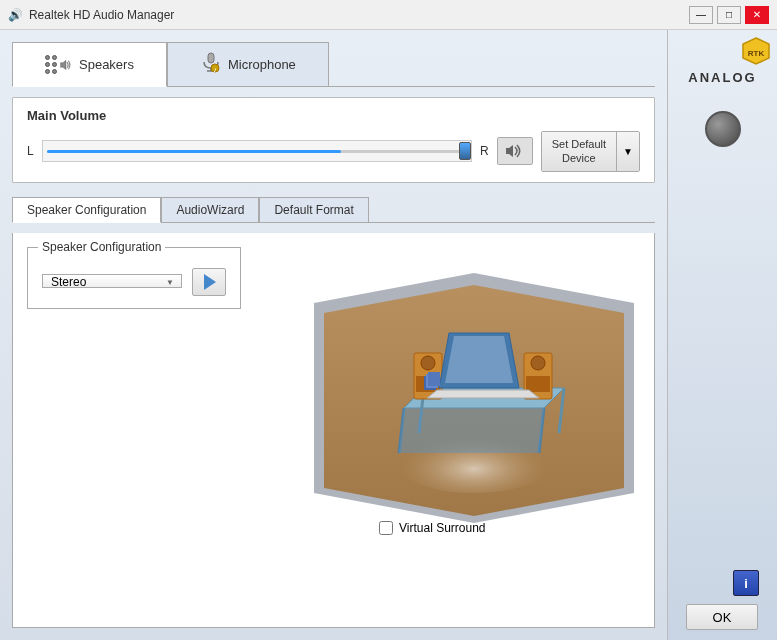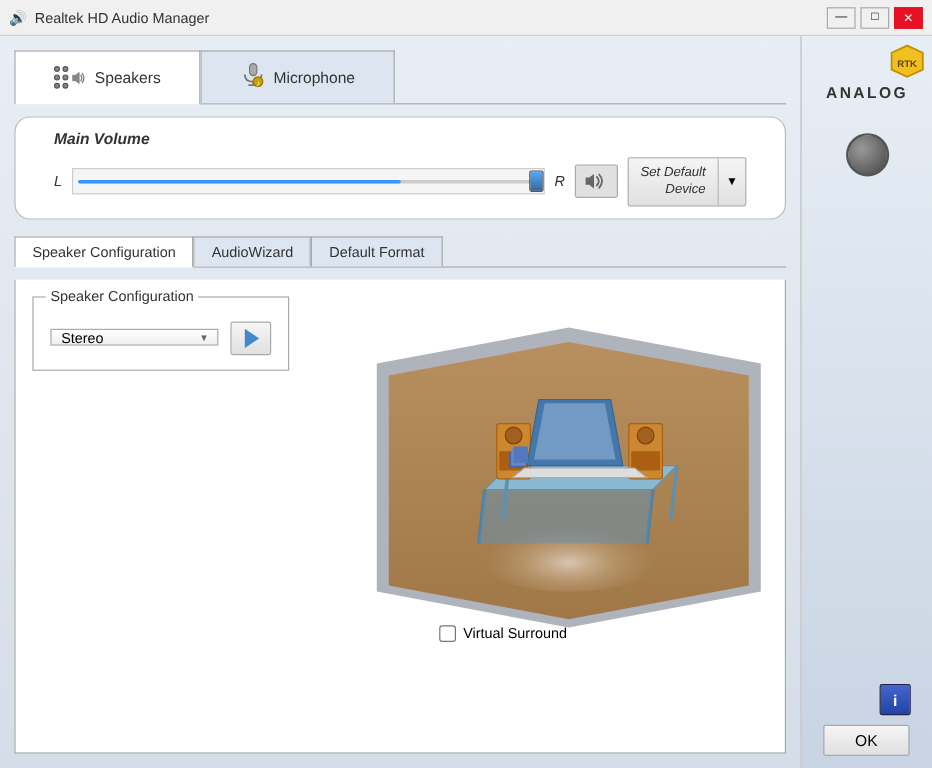--- a/index.html
+++ b/index.html
@@ -111,23 +111,22 @@
       border: 1px solid #555;
     }
     .mic-icon {
       font-size: 18px;
     }
 
     
     .volume-section {
       background: white;
       border: 1px solid #bbb;
-      border-radius: 13px;
-      padding: 10px 32px;
-      font-style: italic;
+      border-radius: 1px;
+      padding: 10px 14px;
     }
     .volume-label {
       font-weight: bold;
       font-size: 13px;
       margin-bottom: 8px;
       color: #333;
     }
     .volume-row {
       display: flex;
       align-items: center;
@@ -187,21 +186,21 @@
       display: flex;
       border: 1px solid #aaa;
       border-radius: 2px;
       overflow: hidden;
     }
     .set-default-main {
       padding: 5px 10px;
       background: linear-gradient(to bottom, #f5f5f5, #e0e0e0);
       color: #333;
       font-size: 11px;
-      text-align: right;
+      text-align: center;
       cursor: pointer;
       border-right: 1px solid #aaa;
       line-height: 1.3;
     }
     .set-default-arrow {
       padding: 0 6px;
       background: linear-gradient(to bottom, #f5f5f5, #e0e0e0);
       display: flex;
       align-items: center;
       cursor: pointer;
@@ -551,21 +550,21 @@
           <polygon points="160,103 210,103 219,150 151,150" fill="#88aacc" opacity="0.7"></polygon>
 
           <polygon points="143,157 235,157 245,165 133,165" fill="#dddddd" stroke="#aaaaaa" stroke-width="1"></polygon>
 
           <rect x="130" y="143" width="12" height="14" fill="#4466aa"></rect>
           <rect x="132" y="141" width="12" height="14" fill="#6688cc"></rect>
           <rect x="134" y="139" width="12" height="14" fill="#5577bb"></rect>
         </svg>
 
         
-        <div class="virtual-surround" style="position:absolute; bottom:8px; left:72px;">
+        <div class="virtual-surround" style="position:absolute; bottom:8px; left:85px;">
           <input type="checkbox" style="">
           <span>Virtual Surround</span>
         </div>
       </div>
     </div>
 
   </div>
 
   <div class="right-panel">
 

